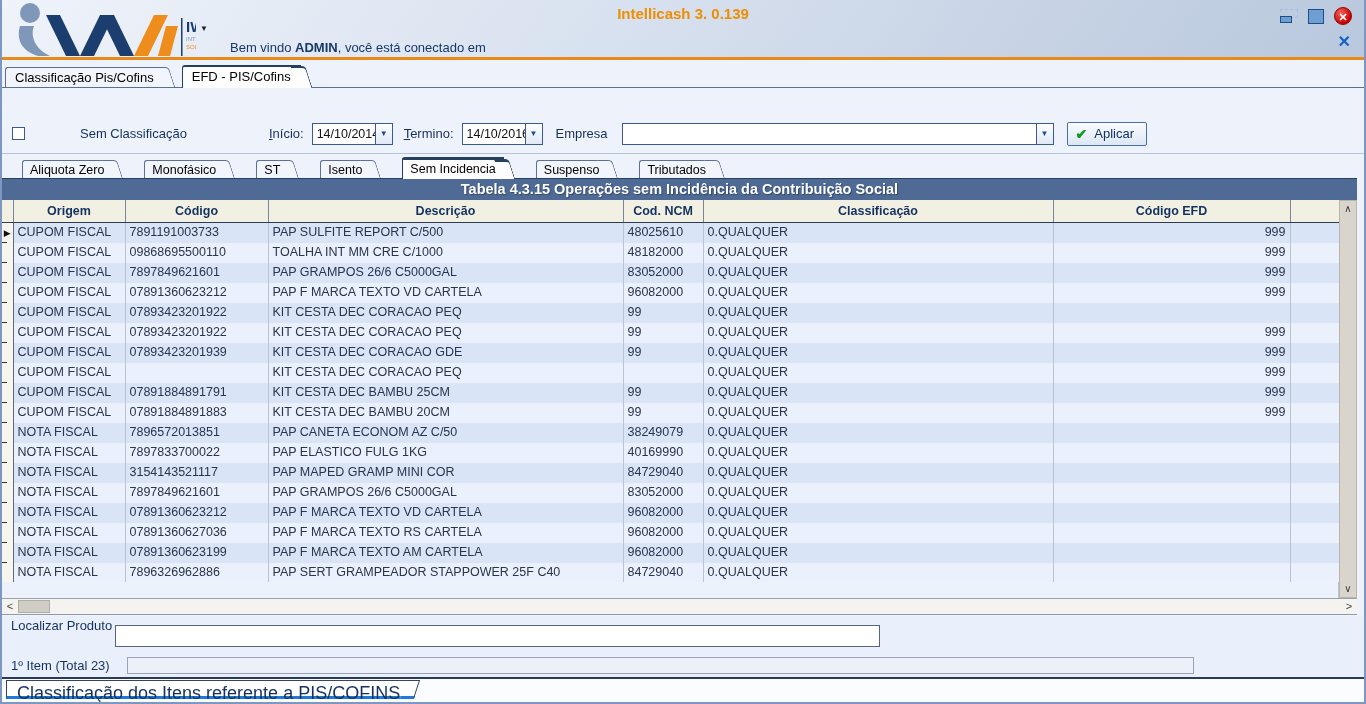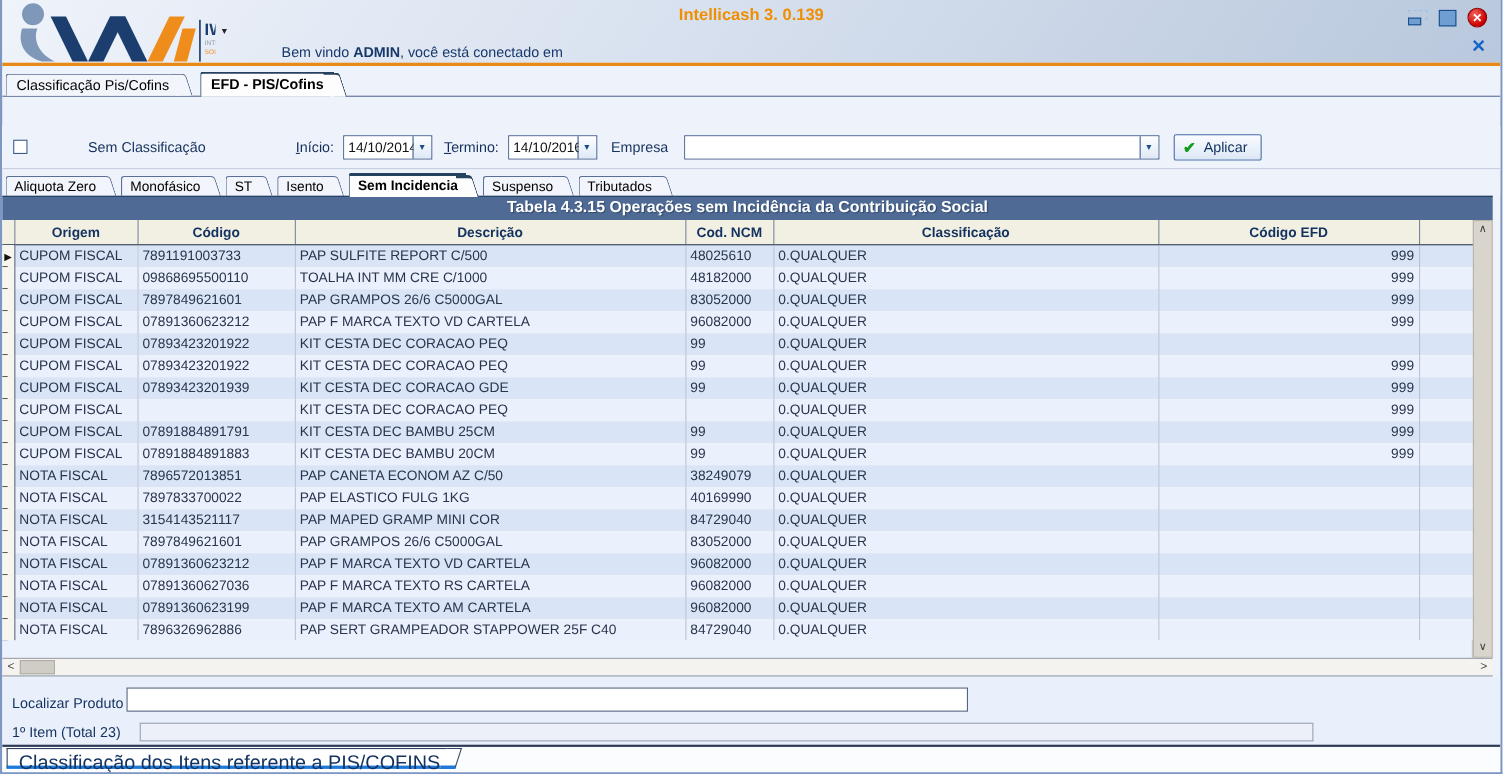--- a/index.html
+++ b/index.html
@@ -9,21 +9,21 @@
   .window { position:relative; width:1366px; height:704px;
     border-left:2px solid #7d97c2; border-right:2px solid #7d97c2; border-bottom:2px solid #7d97c2;
     background:#eef2fa; overflow:hidden; }
 
   
   .titlebar { position:absolute; left:0; top:0; width:100%; height:60px;
     background:linear-gradient(125deg,#eff3fa 0%,#d8e1ef 45%,#b9c8dd 100%);
     border-bottom:3px solid #e78a19; }
   .app-title { position:absolute; left:0; right:0; top:5px; text-align:center;
     color:#ee8e00; font-weight:bold; font-size:15px; }
-  .welcome { position:absolute; left:254px; top:40px; color:#16386b; font-size:13px; }
+  .welcome { position:absolute; left:228px; top:40px; color:#16386b; font-size:13px; }
   .welcome b { font-weight:bold; }
   .logo { position:absolute; left:6px; top:2px; }
   .logo-caret { position:absolute; left:198px; top:24px; font-size:8px; color:#222; cursor:pointer; }
   .winctl { position:absolute; top:7px; right:12px; display:flex; gap:10px; align-items:center; }
   .ic-min { width:18px; height:14px; position:relative; }
   .ic-min .dash { position:absolute; inset:0 0 5px 0; border:1px dashed #9fc0e2; }
   .ic-min .bar  { position:absolute; left:0; bottom:0; width:12px; height:7px; background:#6f9ed2; border:1px solid #1c4f8a; }
   .ic-max { width:16px; height:15px; background:#6f9ed2; border:1px solid #1c4f8a; }
   .ic-close { width:18px; height:18px; border-radius:50%; background:radial-gradient(circle at 35% 30%,#f2625a,#cc0000 70%);
     color:#fff; font-weight:bold; font-size:11px; line-height:18px; text-align:center; border:1px solid #8f0000; }
@@ -34,24 +34,24 @@
     padding-left:3px; border-bottom:1px solid #5a6f94; background:#eef2fa; }
   .strip1 { top:63px; height:25px; }
   .strip2 { top:89px; height:25px; }
   .strip3 { top:154px; height:24px; border-bottom:none; }
   .xtab { position:relative; height:20px; margin-top:4px; margin-right:18px; padding:2px 10px 0 9px;
     background:#f2f5fb; border:1px solid #5a6f94; border-right:none; border-bottom:none;
     border-radius:3px 0 0 0; color:#000000; font-size:13px; white-space:nowrap; cursor:pointer; }
   .xtab::after { content:""; position:absolute; top:-1px; bottom:0; right:-8px; width:14px;
     background:inherit; border-top:1px solid #5a6f94; border-right:1px solid #5a6f94;
     border-radius:0 4px 0 0; transform:skewX(18deg); }
-  .xtab.active { background:#fdfdfe; font-weight:bold; height:23px; margin-top:1px;
+  .xtab.active { background:#fdfdfe; font-weight:normal; height:23px; margin-top:1px;
     margin-bottom:-1px; z-index:2; border-color:#24415f; border-top-width:2px; }
   .xtab.active::after { border-color:#24415f; border-top-width:2px; }
-  .strip3 .xtab { font-size:12.5px; height:18px; margin-right:15px; padding:2px 8px 0 7px; }
+  .strip3 .xtab { font-size:12.5px; height:18px; margin-right:15px; padding:2px 8px 0 7px;margin-left:17px; }
   .strip3 .xtab.active { height:22px; border-top-width:3px; }
   .strip3 .xtab.active::after { border-top-width:3px; }
   .xtab span { position:relative; z-index:1; }
 
   
   .filters { position:absolute; left:0; top:114px; width:100%; height:40px; background:#eef2fa;
     border-bottom:1px solid #b6c2d6; box-shadow:0 1px 0 #ffffff; display:flex; align-items:center; padding-left:10px;
     font-size:13px; color:#15305c; }
   .chk { width:13px; height:13px; background:#fff; border:1px solid #3c5a8c; margin-right:7px; cursor:pointer; }
   .lbl { margin-right:8px;margin-left:48px; }
@@ -95,21 +95,21 @@
   .hscroll { position:absolute; left:0; top:598px; width:1355px; height:17px; background:#f4f3ef;
     border-top:1px solid #9aa0ac; border-bottom:1px solid #8e99ab; }
   .hscroll .sarr { position:absolute; top:0; width:16px; height:100%; text-align:center; font-size:11px;
     color:#444; line-height:15px; cursor:pointer; }
   .hscroll .lf { left:0; } .hscroll .rt { right:0; }
   .hscroll .thumb { position:absolute; left:16px; top:1px; width:32px; height:13px; background:#cfcdc6;
     border:1px solid #b0ada4; cursor:grab; }
 
   
   .footer { position:absolute; left:0; top:616px; width:100%; height:61px; background:#e9effb; font-size:13px; color:#14325f; }
-  .loc-label { position:absolute; left:9px; top:16px;text-align:right; }
+  .loc-label { position:absolute; left:9px; top:2px;text-align:right; }
   .loc-input { position:absolute; left:113px; top:9px; width:765px; height:22px; background:#fff;
     border:1px solid #55657f; font-size:13px; padding:0 4px; font-family:"Liberation Sans",sans-serif; }
   .item-label { position:absolute; left:9px; top:42px; }
   .item-bar { position:absolute; left:125px; top:41px; width:1067px; height:17px; background:#ecf0f8;
     border:1px solid #9aa4b5; }
 
   
   .statusbar { position:absolute; left:0; top:677px; width:100%; height:25px; background:#fbfcfe;
     border-top:2px solid #2b3a55; }
   .status-tab { position:relative; display:inline-block; margin:1px 0 0 4px; height:19px; padding:2px 10px 0 10px;

